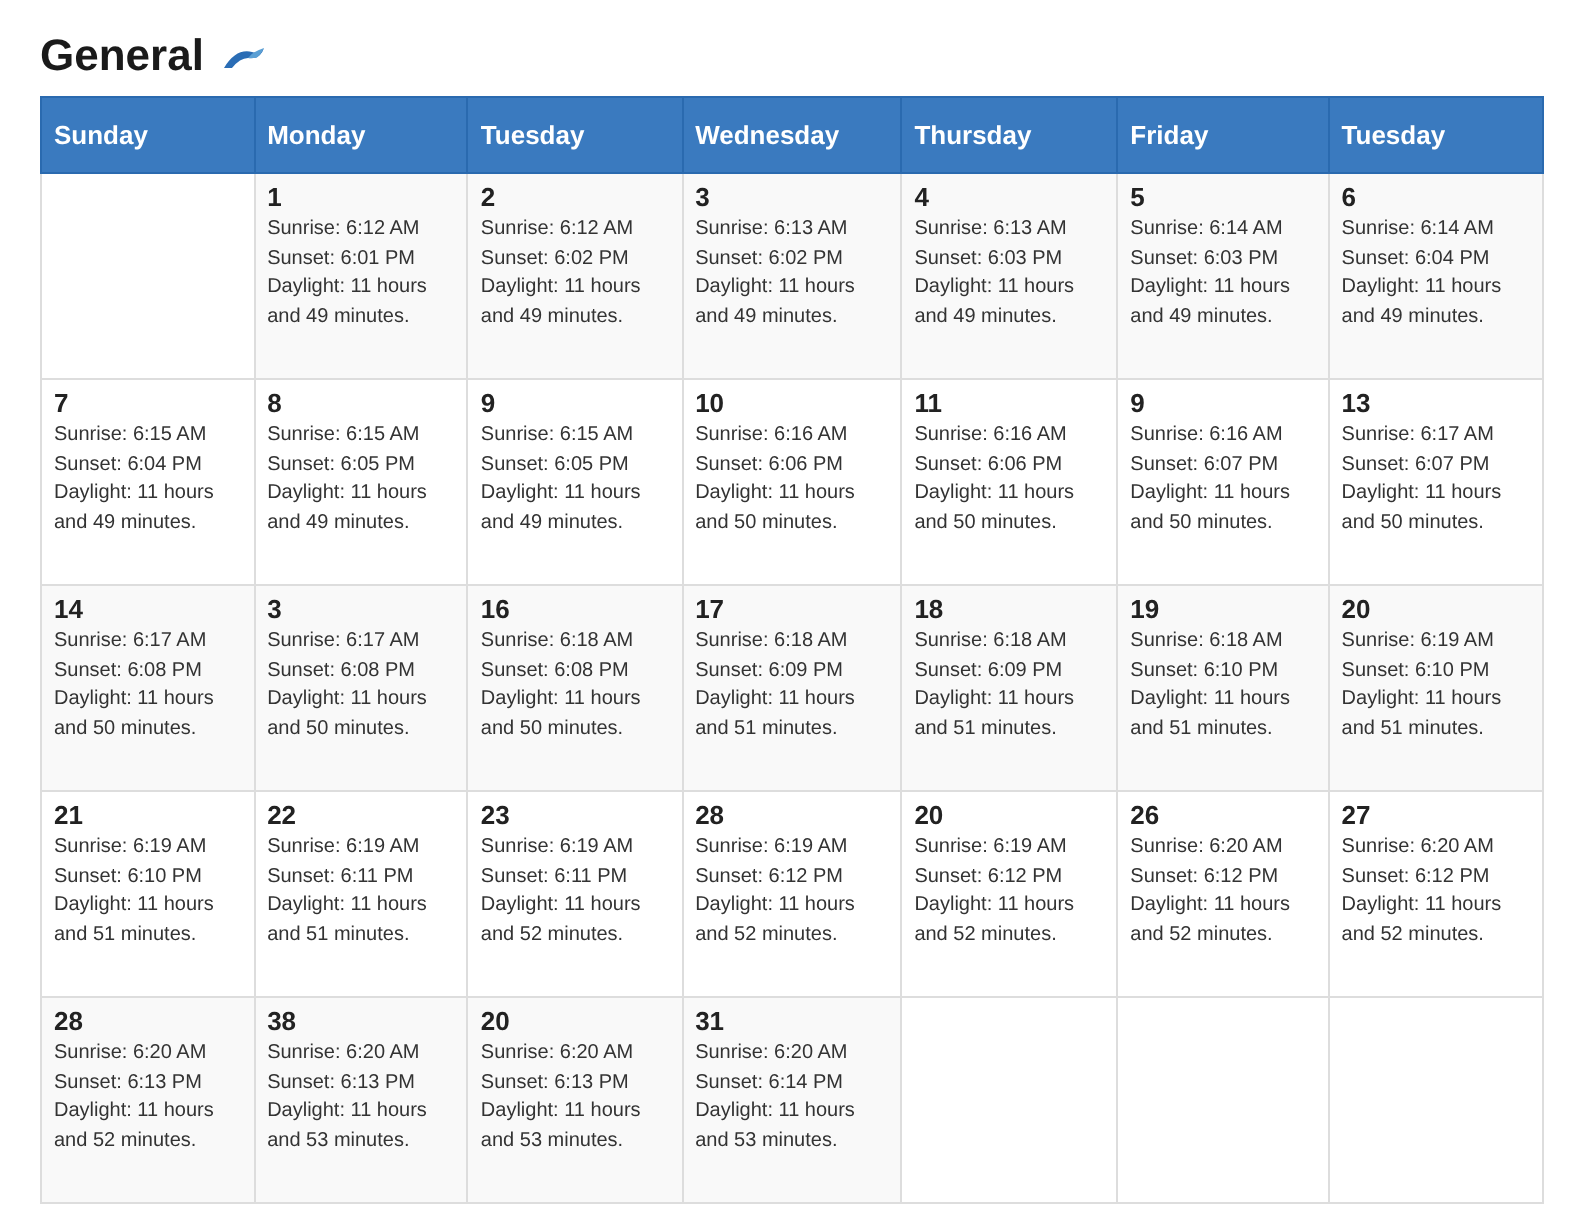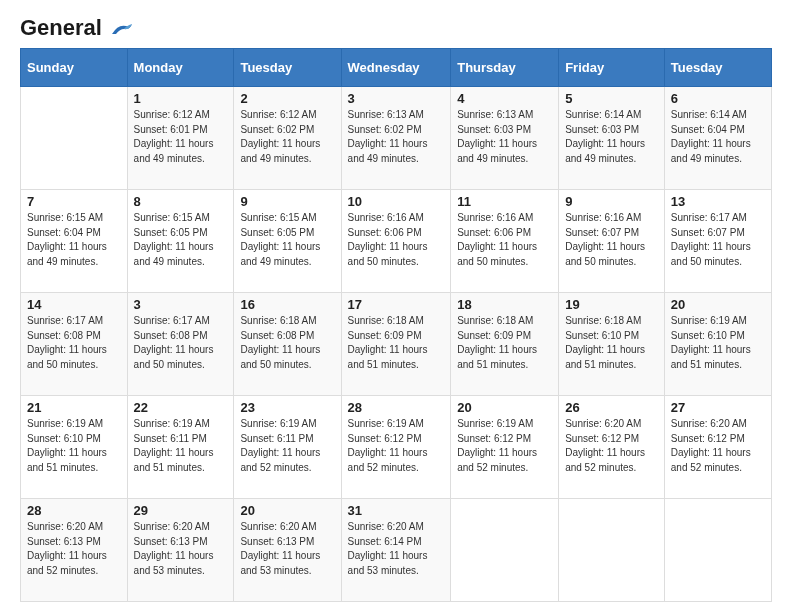--- a/index.html
+++ b/index.html
@@ -237,21 +237,21 @@
             <div class="day-number">27</div>
             <div class="day-info">Sunrise: 6:20 AM<br>Sunset: 6:12 PM<br>Daylight: 11 hours<br>and 52 minutes.</div>
           </td>
         </tr>
         <tr>
           <td>
             <div class="day-number">28</div>
             <div class="day-info">Sunrise: 6:20 AM<br>Sunset: 6:13 PM<br>Daylight: 11 hours<br>and 52 minutes.</div>
           </td>
           <td>
-            <div class="day-number">29</div>
+            <div class="day-number">38</div>
             <div class="day-info">Sunrise: 6:20 AM<br>Sunset: 6:13 PM<br>Daylight: 11 hours<br>and 53 minutes.</div>
           </td>
           <td>
             <div class="day-number">20</div>
             <div class="day-info">Sunrise: 6:20 AM<br>Sunset: 6:13 PM<br>Daylight: 11 hours<br>and 53 minutes.</div>
           </td>
           <td>
             <div class="day-number">31</div>
             <div class="day-info">Sunrise: 6:20 AM<br>Sunset: 6:14 PM<br>Daylight: 11 hours<br>and 53 minutes.</div>
           </td>

